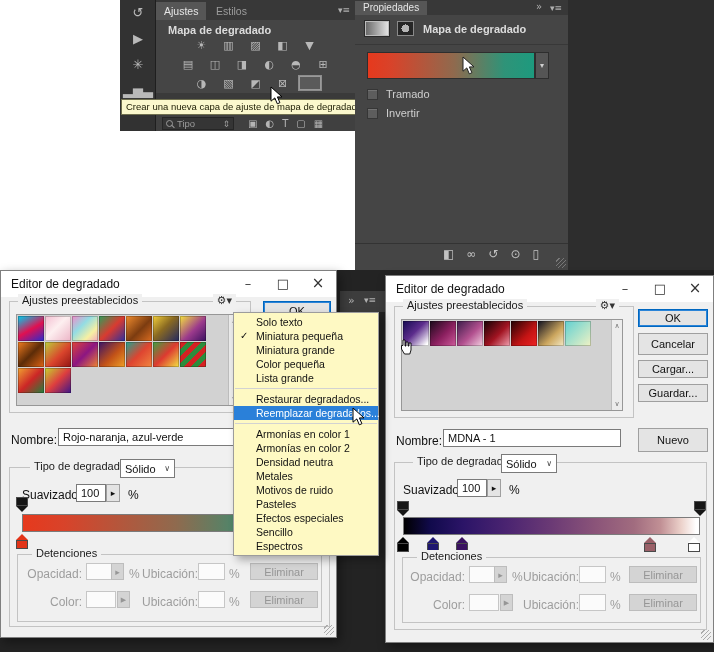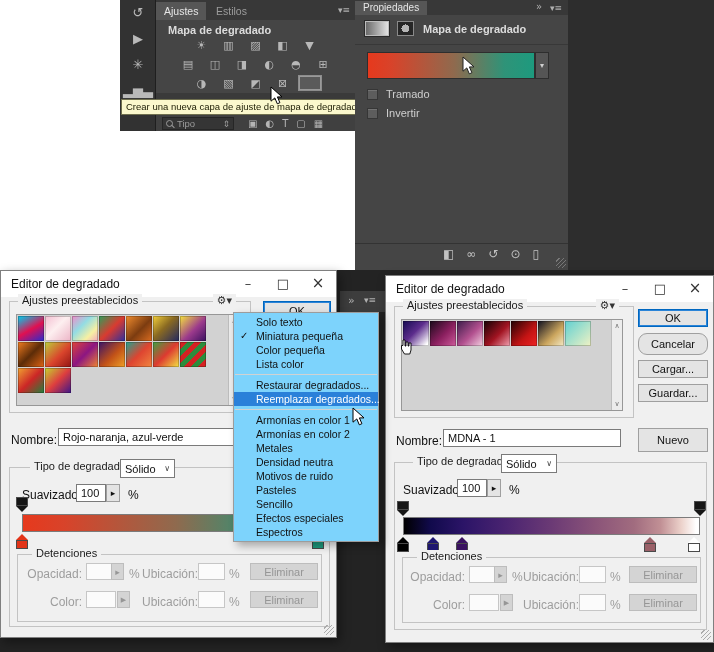--- a/index.html
+++ b/index.html
@@ -53,21 +53,21 @@
   .grip { position:absolute; right:2px; bottom:2px; width:10px; height:10px;
           background:repeating-linear-gradient(135deg,transparent 0 2px,#ababab 2px 3px); }
   .gbar { position:absolute; border:1px solid #7b7b7b; }
   .stoplayer { position:absolute; height:16px; }
   .stop { position:absolute; width:12px; }
   .stop .sq { width:12px; height:9px; border:1px solid #4a4a4a; }
   .stop.stop-top .tri { width:0; height:0; border-left:6px solid transparent; border-right:6px solid transparent; border-top:6px solid #161616; }
   .stop.stop-bot .tri { width:0; height:0; border-left:6px solid transparent; border-right:6px solid transparent; border-bottom:6px solid #161616; }
 
   
-  .menu { position:absolute; background:#7dd3fc; border:1px solid #9c9c9c; box-shadow:4px 4px 8px rgba(0,0,0,.3); padding:2px 0; }
+  .menu { position:absolute; background:#fef9c3; border:1px solid #9c9c9c; box-shadow:4px 4px 8px rgba(0,0,0,.3); padding:2px 0; }
   .menu-item { position:relative; height:14px; line-height:14px; padding-left:22px; font-size:10.5px; color:#111; white-space:nowrap; }
   .menu-item.hl { background:#2a80d9; color:#fff; }
   .menu-item .chk { position:absolute; left:6px; font-size:10px; }
   .menu-sep { border-top:1px solid #d2d2d2; margin:3px 1px; }
 </style>
 </head>
 <body>
 
 <div id="canvas">
 
@@ -281,21 +281,21 @@
             <div class="preset" style="background: linear-gradient(135deg, rgb(16, 16, 32) 0%, rgb(204, 166, 94) 60%, rgb(244, 234, 198) 100%);"></div>
             <div class="preset" style="background: linear-gradient(135deg, rgb(96, 208, 210) 0%, rgb(240, 242, 196) 100%);"></div>
           </div>
         <div class="vscroll">
           <span class="glyph" style="top:2px;">∧</span>
           <span class="glyph" style="bottom:2px;">∨</span>
         </div>
       </div>
     </div>
     <div class="btn default" style="left:252px;top:33px;width:70px;height:18px;">OK</div>
-    <div class="btn" style="left:252px;top:57px;width:70px;height:22px;border-radius:9px;">Cancelar</div>
+    <div class="btn" style="left:252px;top:57px;width:70px;height:22px;">Cancelar</div>
     <div class="btn" style="left:252px;top:84px;width:70px;height:18px;">Cargar...</div>
     <div class="btn" style="left:252px;top:108px;width:70px;height:18px;">Guardar...</div>
     <span class="lbl" style="left:10px;top:158px;">Nombre:</span>
     <div class="field" style="left:57px;top:153px;width:178px;height:18px;">MDNA - 1</div>
     <div class="btn" style="left:252px;top:152px;width:70px;height:24px;">Nuevo</div>
     <div class="groupbox" style="left:8px;top:186px;width:313px;height:168px;">
       <span class="grouplabel" style="left:18px;">Tipo de degradado:</span>
       <div class="field" style="left:106px;top:-9px;width:56px;height:19px;">
         <span>Sólido</span>
         <span class="combo-arrow glyph">∨</span>
@@ -355,34 +355,35 @@
         <span class="lbl disabled" style="left:207px;top:40px;">%</span>
         <div class="btn disabled" style="left:226px;top:36px;width:68px;height:17px;">Eliminar</div>
       </div>
     </div>
     <div class="grip"></div>
   </div>
 
   <div class="menu" id="menu" style="left:233px;top:312px;width:146px;">
       <div class="menu-item"><span>Solo texto</span></div>
       <div class="menu-item"><span class="chk glyph">✓</span><span>Miniatura pequeña</span></div>
+      <div class="menu-item"><span>Miniatura grande</span></div>
       <div class="menu-item"><span>Color pequeña</span></div>
-      <div class="menu-item"><span>Lista color</span></div>
+      <div class="menu-item"><span>Lista grande</span></div>
       <div class="menu-sep"></div>
       <div class="menu-item"><span>Restaurar degradados...</span></div>
       <div class="menu-item hl" style="background: rgb(42, 128, 217);"><span>Reemplazar degradados...</span></div>
       <div class="menu-sep"></div>
       <div class="menu-item"><span>Armonías en color 1</span></div>
       <div class="menu-item"><span>Armonías en color 2</span></div>
+      <div class="menu-item"><span>Densidad neutra</span></div>
       <div class="menu-item"><span>Metales</span></div>
-      <div class="menu-item"><span>Densidad neutra</span></div>
       <div class="menu-item"><span>Motivos de ruido</span></div>
       <div class="menu-item"><span>Pasteles</span></div>
+      <div class="menu-item"><span>Efectos especiales</span></div>
       <div class="menu-item"><span>Sencillo</span></div>
-      <div class="menu-item"><span>Efectos especiales</span></div>
       <div class="menu-item"><span>Espectros</span></div>
     </div>
 
   <svg class="abs" style="left:270px;top:86px;" width="13" height="20" viewBox="0 0 13 20">
       <path d="M1 1 L1 15.2 L4.8 11.9 L7.3 17.8 L9.9 16.7 L7.4 10.9 L12 10.9 Z" fill="#fff" stroke="#000" stroke-width="1"></path>
     </svg>
   <svg class="abs" style="left:462px;top:56px;" width="13" height="20" viewBox="0 0 13 20">
       <path d="M1 1 L1 15.2 L4.8 11.9 L7.3 17.8 L9.9 16.7 L7.4 10.9 L12 10.9 Z" fill="#fff" stroke="#222" stroke-width="1"></path>
     </svg>
   <svg class="abs" style="left:352px;top:407px;" width="13" height="20" viewBox="0 0 13 20">

